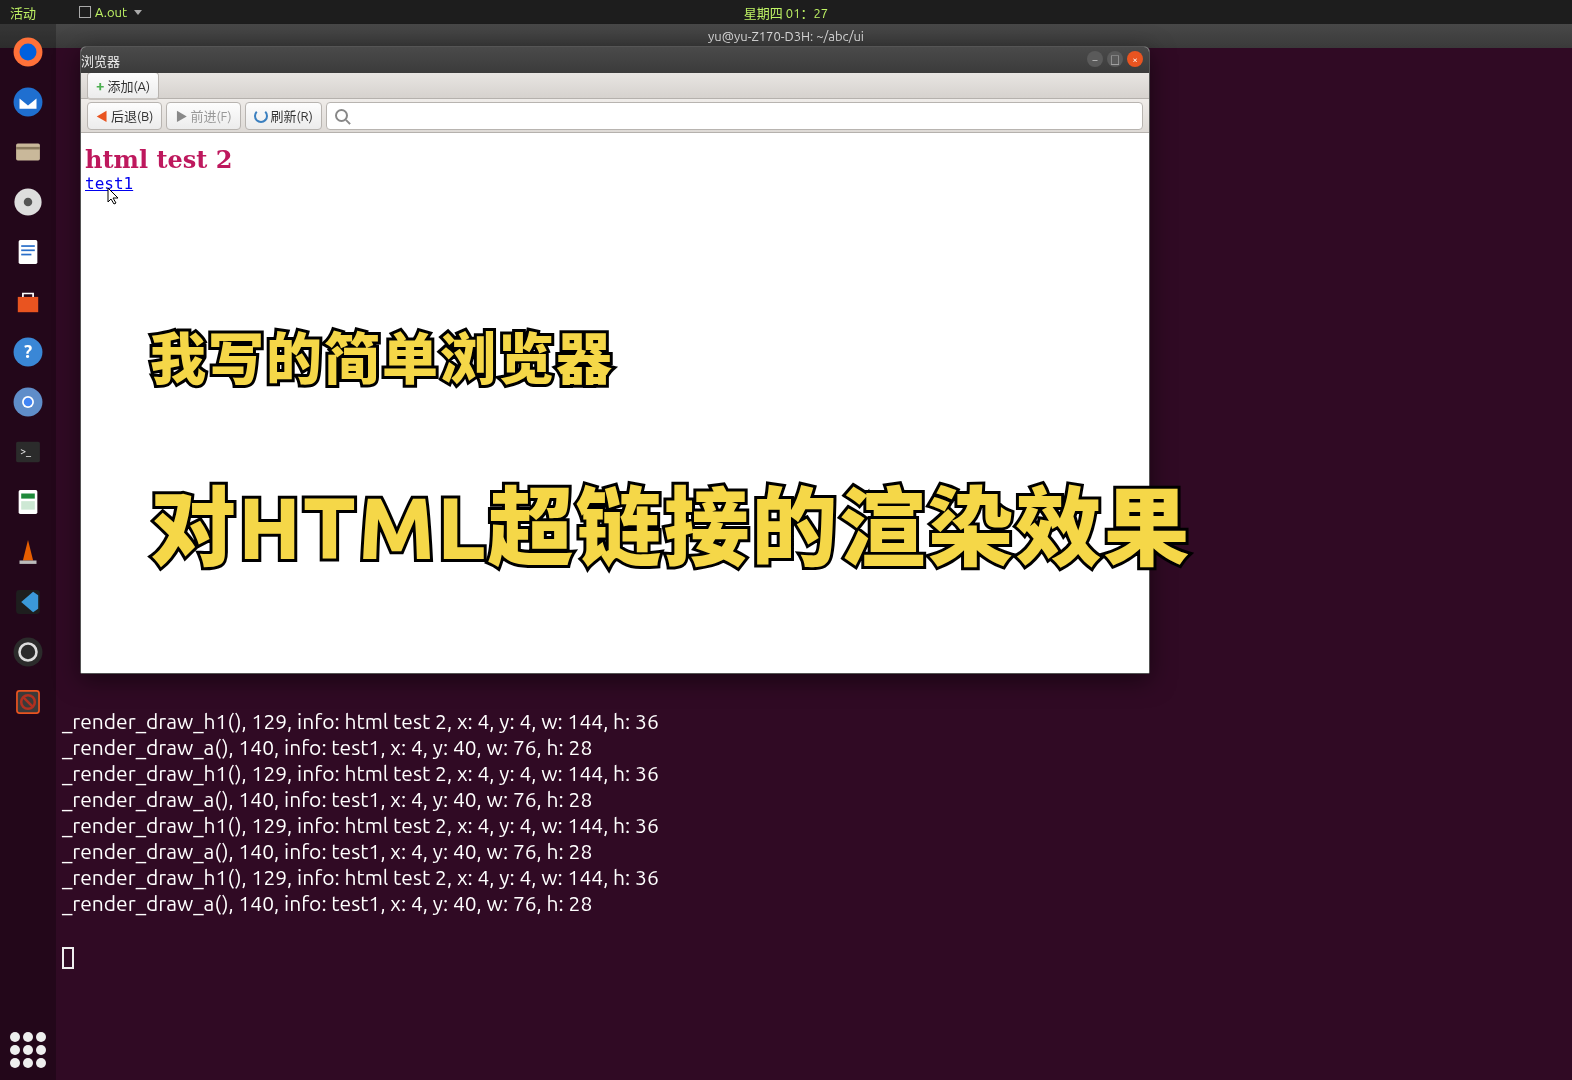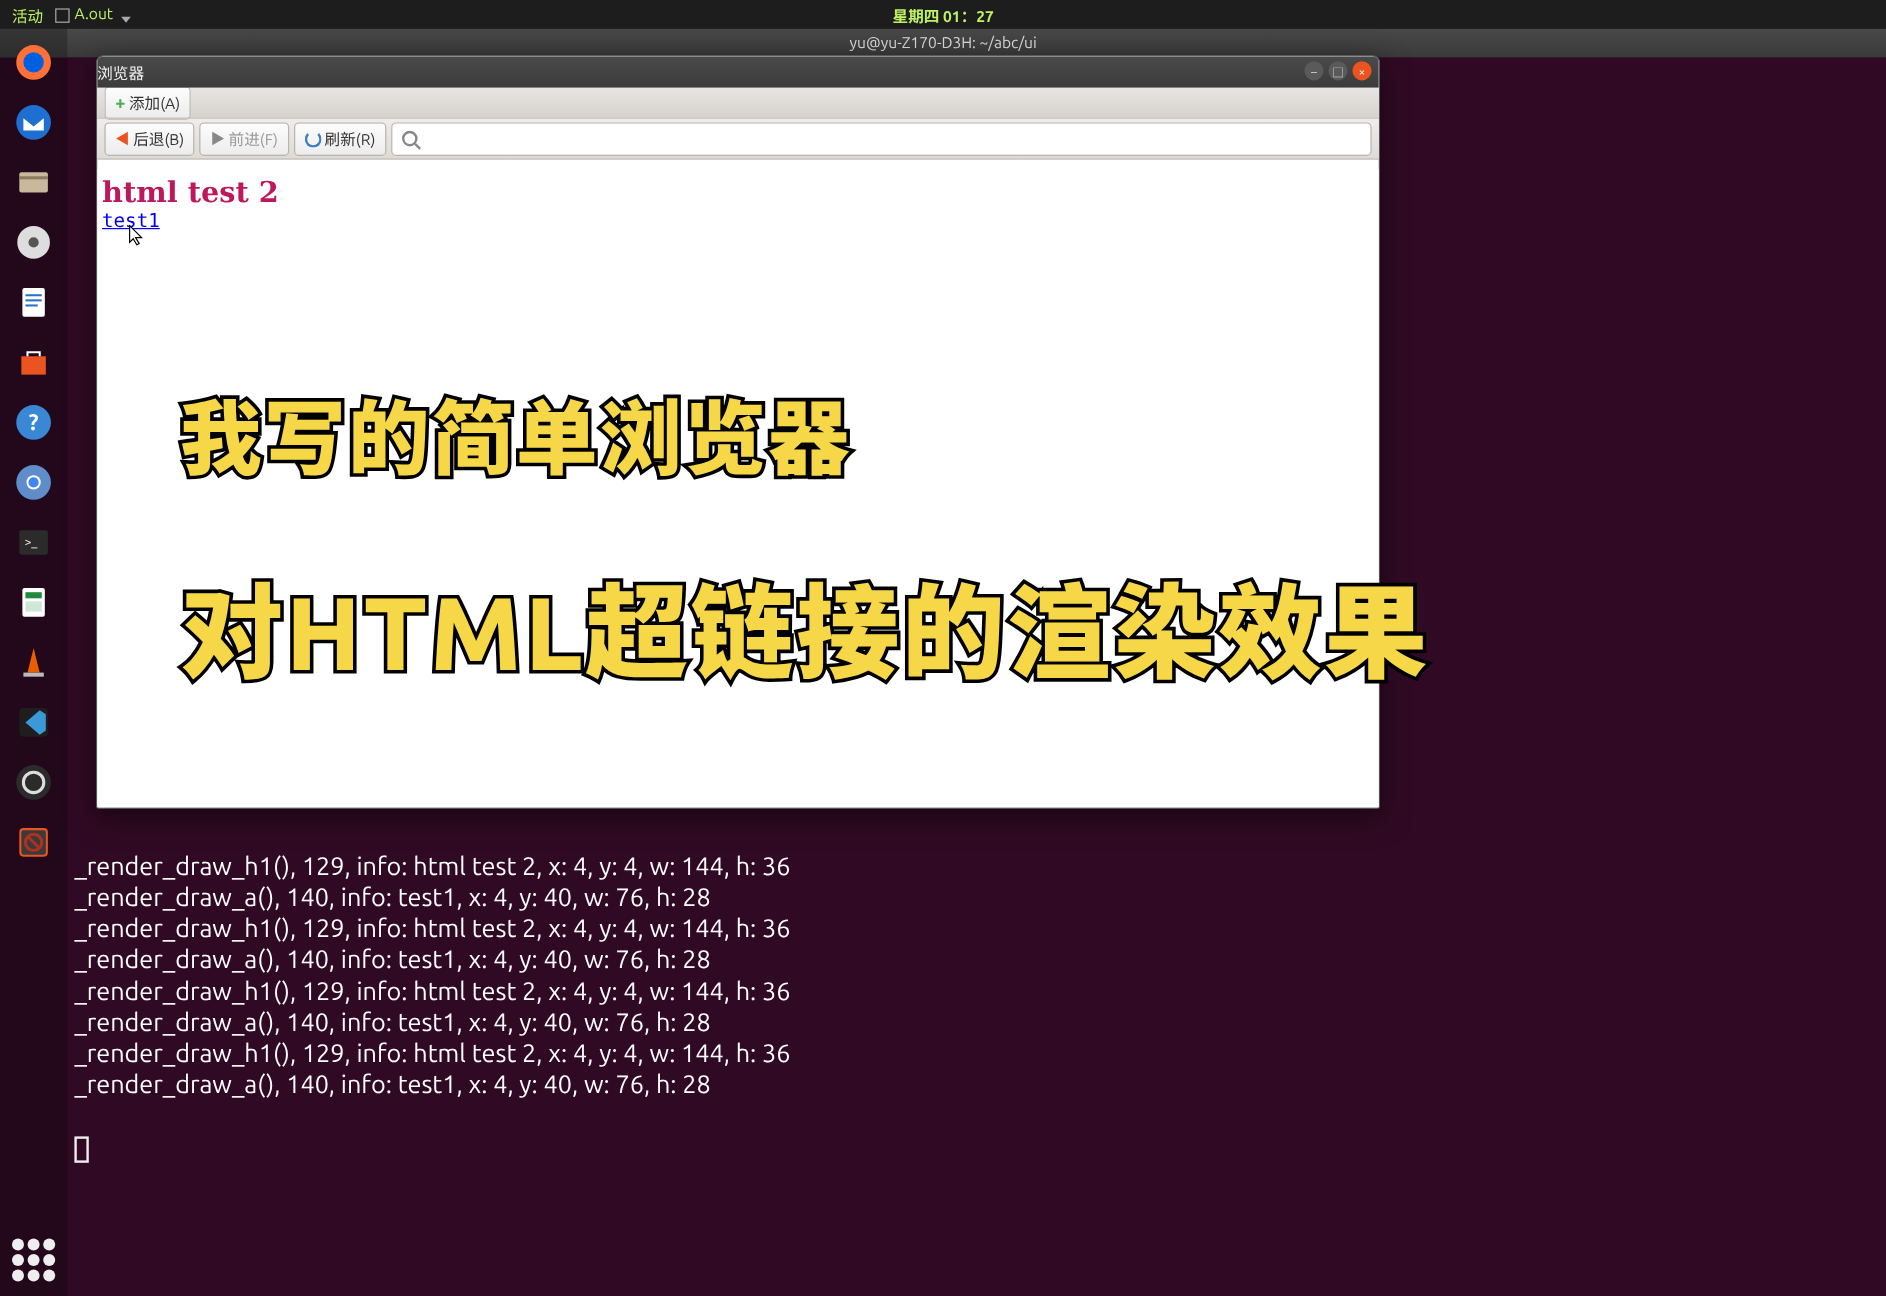--- a/index.html
+++ b/index.html
@@ -1,22 +1,22 @@
 <!DOCTYPE html>
 <html><head>
 <meta charset="utf-8">
 <style>
 * { margin:0; padding:0; box-sizing:border-box; font-family:"Ubuntu","Noto Sans CJK SC",sans-serif; }
 body { width:1572px; height:1080px; background:#2c001e; overflow:hidden; position:relative; }
 
 
 .topbar { height:24px; background:#1d1d1d; color:#bef264; display:flex; align-items:center; padding:0 10px; font-size:13px; }
 .topbar .left { display:flex; align-items:center; gap:10px; }
-.topbar .center { position:absolute; left:50%; transform:translateX(-50%);font-weight:bold; }
-.app-indicator { display:flex; align-items:flex-end; gap:4px; }
+.topbar .center { position:absolute; left:50%; transform:translateX(-50%); }
+.app-indicator { display:flex; align-items:center; gap:4px;margin-left:33px; }
 .app-square { width:12px; height:12px; border:1px solid #aaa; display:inline-block; }
 .tri-down { display:inline-block; width:0; height:0; border-left:4px solid transparent; border-right:4px solid transparent; border-top:5px solid #aaa; margin-left:3px; }
 
 
 .term-titlebar { height:24px; background:linear-gradient(#484848,#3a3a3a); color:#ddd; font-size:13px; display:flex; align-items:center; justify-content:center; }
 
 
 .dock { position:absolute; left:0; top:24px; bottom:0; width:56px; background:rgba(20,20,20,.35); display:flex; flex-direction:column; align-items:center; padding-top:6px; gap:6px; }
 .dock-item { width:44px; height:44px; border-radius:8px; display:flex; align-items:center; justify-content:center; font-size:22px; color:#fff; }
 .dock-item svg { width:34px; height:34px; }
@@ -45,21 +45,21 @@
 .search-ico { width:13px; height:13px; border:2px solid #888; border-radius:50%; position:relative; }
 .search-ico::after { content:""; position:absolute; width:6px; height:2px; background:#888; bottom:-3px; right:-5px; transform:rotate(45deg); }
 
 .br-content { position:absolute; left:0; right:0; top:94px; bottom:0; background:#fff; padding:4px; }
 .page-h1 { font-family:"DejaVu Serif","Times New Roman",serif; font-size:24px; font-weight:bold; color:#be185d; }
 .page-link { font-family:"DejaVu Sans Mono",monospace; font-size:16px; color:#0000ee; text-decoration:underline; }
 .cursor-arrow { position:absolute; left:26px; top:46px; width:14px; height:18px; pointer-events:none; }
 
 
 .caption { position:absolute; font-weight:900; color:#f5d748; -webkit-text-stroke:6px #000; paint-order:stroke fill; line-height:1.05; letter-spacing:2px; }
-.cap1 { left:150px; top:330px; font-size:68px; }
+.cap1 { left:150px; top:330px; font-size:56px; }
 .cap2 { left:150px; top:482px; font-size:86px; }
 
 .apps-grid { width:36px; height:36px; display:grid; grid-template-columns:repeat(3,1fr); grid-template-rows:repeat(3,1fr); gap:3px; }
 .apps-grid span { background:#eee; border-radius:50%; }
 .cursor-block { display:inline-block; width:12px; height:22px; border:2px solid #eee; vertical-align:middle; }
 </style>
 </head>
 <body>
 
 <div class="topbar">

